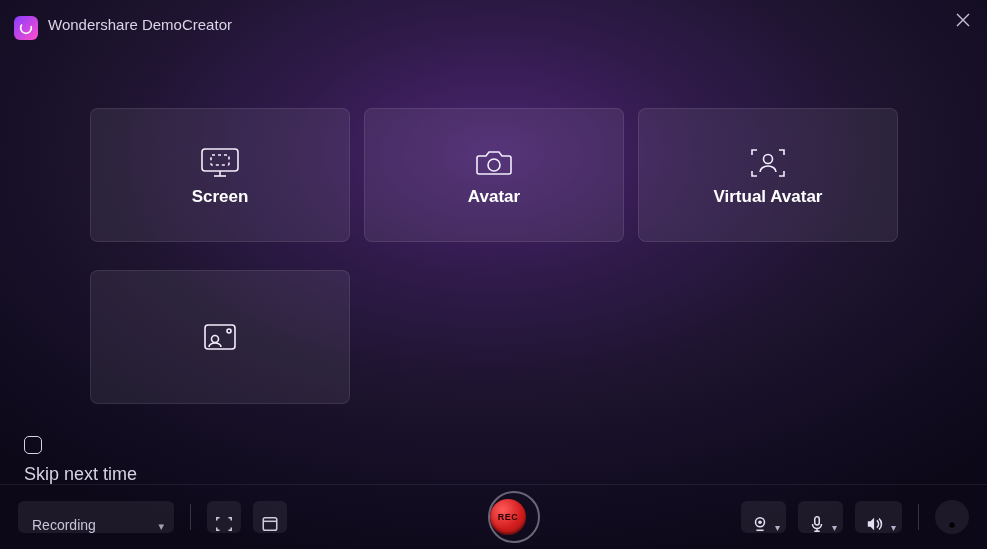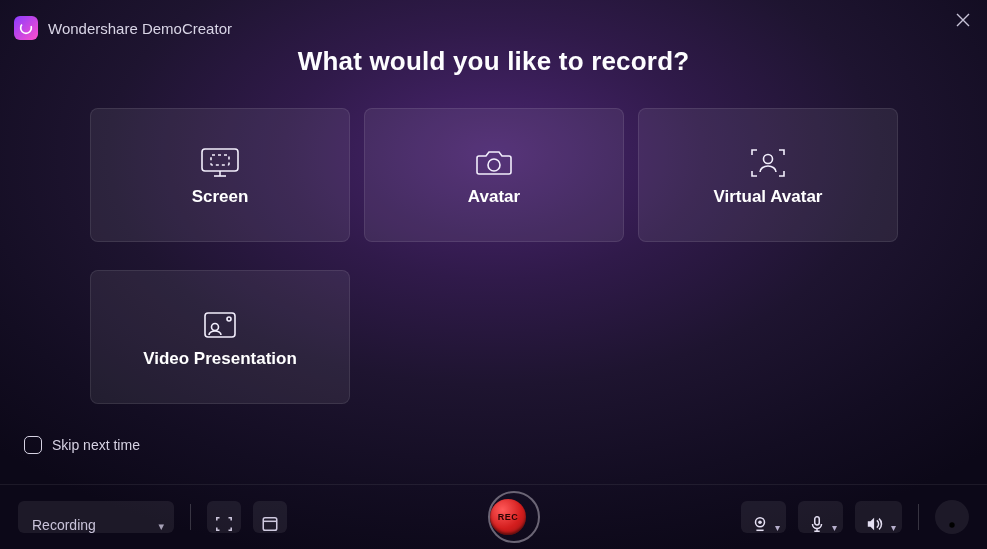--- a/index.html
+++ b/index.html
@@ -23,22 +23,21 @@
                 #1e1430 55%,
                 #130d22 80%,
                 #0c0818 100%);
   }
   
   .titlebar {
     position: absolute;
     top: 0; left: 0; right: 0;
     height: 40px;
     display: flex;
-    align-items: center;
-    padding: 8px 14px;
+    padding: 16px 14px;
   }
   .logo {
     width: 24px; height: 24px;
     border-radius: 6px;
     background: linear-gradient(135deg,#8a3cff 0%, #ff4ecb 100%);
     display:flex;align-items:center;justify-content:center;
     margin-right: 10px;
   }
   .logo svg { width: 16px; height:16px; }
   .app-title { font-size: 15px; color:#d9d5e6; font-weight:400; }
@@ -76,23 +75,24 @@
     cursor:pointer;
     transition: background .15s;
   }
   .card-icon { width:46px; height:40px; display:flex;align-items:center;justify-content:center; }
   .card-icon svg { stroke:#f2eefc; fill:none; stroke-width:1.6; }
   .card-label { margin-top:4px; font-size:17px; font-weight:700; color:#fff; }
   
   .skip-row {
     position:absolute;
     left:24px; top:436px;
-    display:flex; align-items:center; gap:10px;
-    font-size:14px; color:#d6d2e3;
-    cursor:pointer;
+    display:flex; gap:10px;
+    font-size:18px; color:#d6d2e3;
+    cursor:pointer;
+    flex-direction:column;
   }
   .cb {
     width:18px;height:18px;border-radius:5px;
     border:1.5px solid #d6d2e3;
     box-sizing:border-box;
   }
   
   .footer {
     position:absolute;
     left:0; right:0; bottom:0;
@@ -158,21 +158,20 @@
         </svg>
   </div>
   <div class="app-title">Wondershare DemoCreator</div>
   <div class="close-btn">
     <svg width="14" height="14" viewBox="0 0 14 14">
           <path d="M1 1 L13 13 M13 1 L1 13" stroke="currentColor" stroke-width="1.4"></path>
         </svg>
   </div>
 </div>
 
-<div class="heading">What would you like to record?</div>
 
 <div class="grid">
 
   <div class="card">
     <div class="card-icon">
       <svg width="42" height="34" viewBox="0 0 42 34">
         <rect x="3" y="3" width="36" height="22" rx="3"></rect>
         <line x1="15" y1="30" x2="27" y2="30"></line>
         <line x1="21" y1="25" x2="21" y2="30"></line>
         <rect x="12" y="9" width="18" height="10" rx="1" stroke-dasharray="3 3"></rect>
@@ -206,21 +205,20 @@
 
   <div class="card">
     <div class="card-icon">
       <svg width="38" height="32" viewBox="0 0 38 32">
         <rect x="4" y="4" width="30" height="24" rx="3"></rect>
         <circle cx="28" cy="10" r="2"></circle>
         <circle cx="14" cy="18" r="3.5"></circle>
         <path d="M8 26 a6 4 0 0 1 12 0"></path>
       </svg>
     </div>
-    <div class="card-label">Video Presentation</div>
   </div>
 
 </div>
 
 <div class="skip-row">
   <div class="cb"></div>
   <span>Skip next time</span>
 </div>
 
 <div class="footer">

